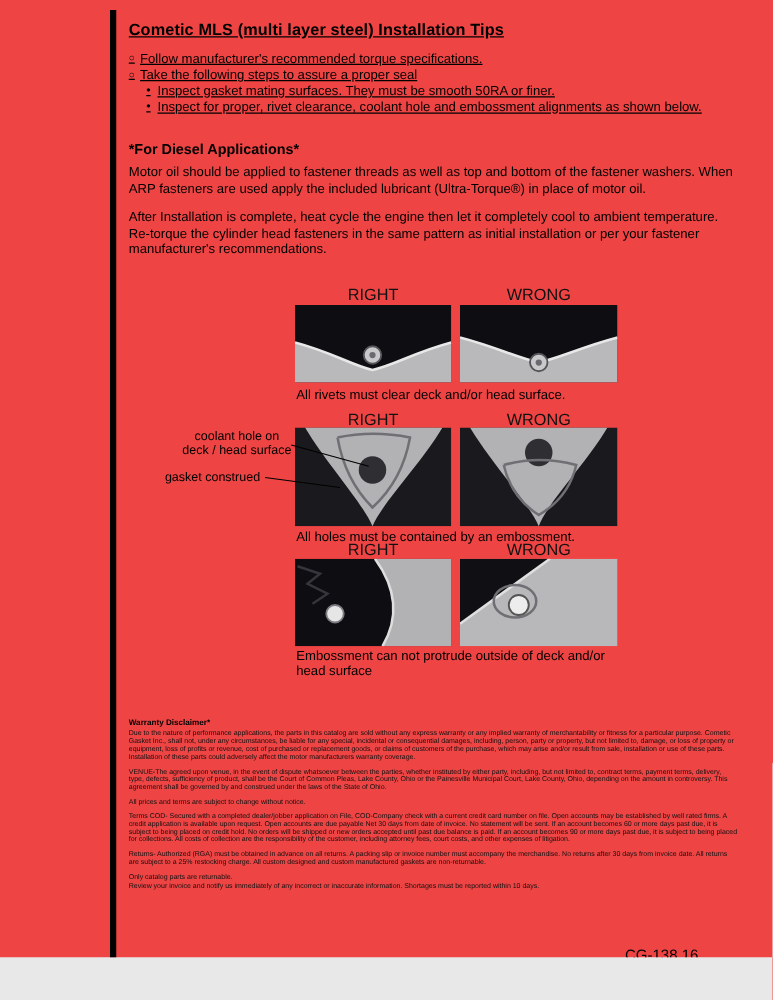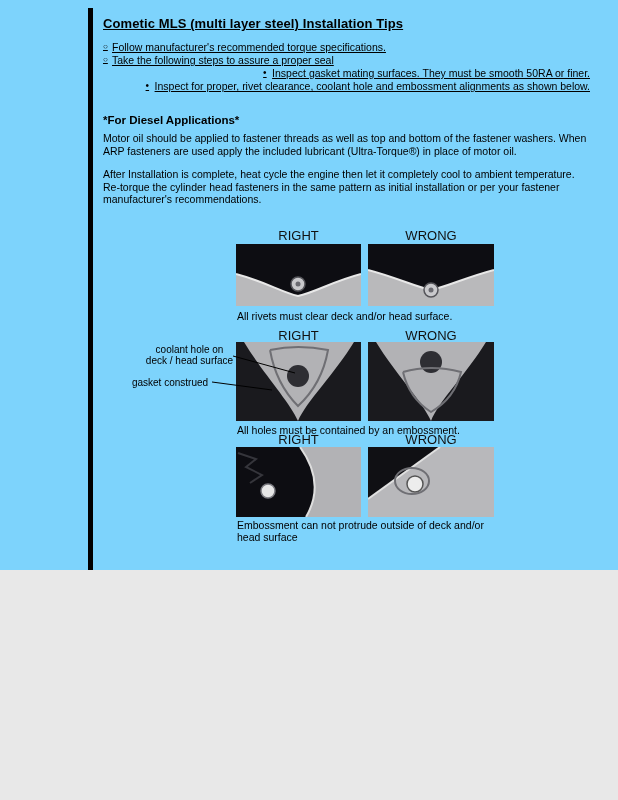--- a/index.html
+++ b/index.html
@@ -1,31 +1,31 @@
 <!DOCTYPE html>
 <html><head>
 <meta charset="utf-8">
 <style>
   html,body{margin:0;padding:0;background:#e8e8e8;}
   .page{
-    position:relative;width:618px;height:570px;background:#7dd3fc;
+    position:relative;width:618px;height:766px;background:#ef4444;
     font-family:"Liberation Sans", sans-serif;color:#000;overflow:hidden;
     margin:0 auto;
   }
   .abs{position:absolute;}
   .left-rule{position:absolute;left:88px;top:8px;width:5px;height:782px;background:#000;}
   .title{
     left:103px;top:16px;margin:0;font-size:13px;font-weight:bold;
     text-decoration:underline;letter-spacing:.1px;
   }
   .tips{left:103px;top:41px;width:487px;font-size:10.5px;line-height:12px;}
   .brow{display:flex;align-items:flex-start;margin:0 0 1px 0;text-decoration:underline;}
   .m1{width:9px;flex:0 0 9px;font-size:8px;line-height:12px;}
   .m1::before{content:"\25CB";}
-  .b2{margin-left:14px;justify-content:flex-end;}
+  .b2{margin-left:14px;}
   .m2{width:9px;flex:0 0 9px;font-size:10px;line-height:12px;}
   .m2::before{content:"\2022";}
   .diesel-heading{left:103px;top:114px;margin:0;font-size:11.5px;font-weight:bold;}
   .body-para{left:103px;width:487px;margin:0;font-size:10.5px;line-height:12.5px;}
   .note{left:103px;top:208px;width:487px;margin:0;font-size:10.5px;}
   .fig-heading{font-size:13px;color:#111;text-align:center;}
   .fig-img{display:block;}
   .fig-caption{font-size:10.5px;line-height:12px;}
   .annot{font-size:10px;line-height:11px;text-align:center;}
   .leader-overlay{position:absolute;left:0;top:0;width:618px;height:800px;pointer-events:none;}

